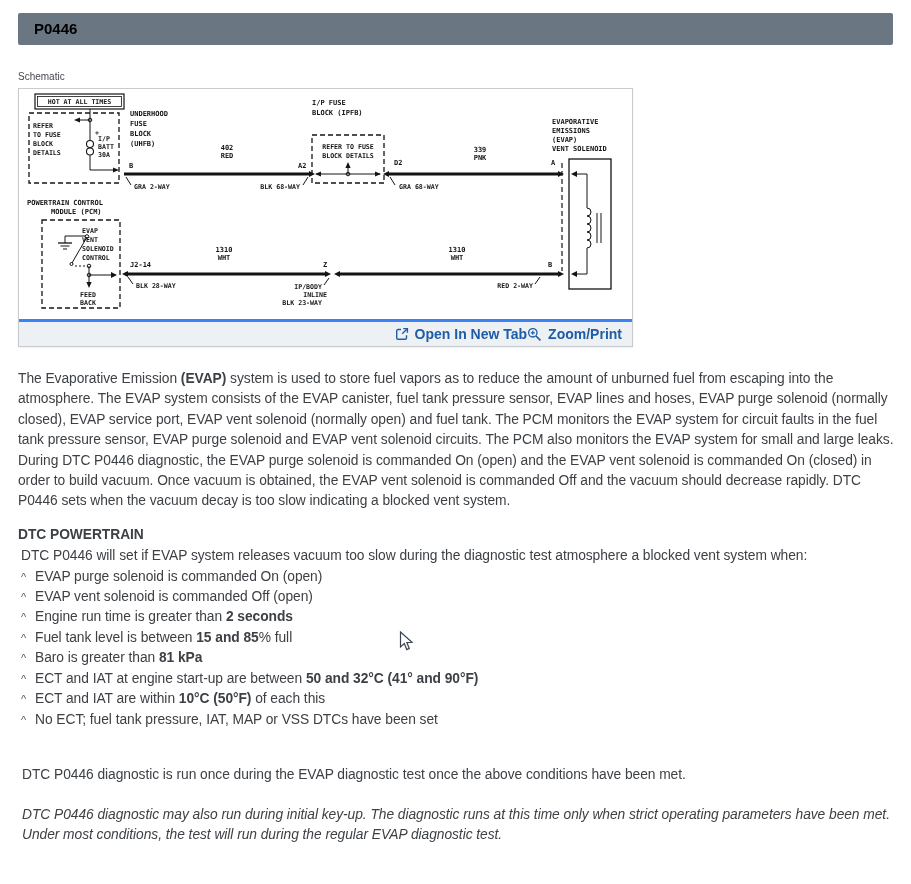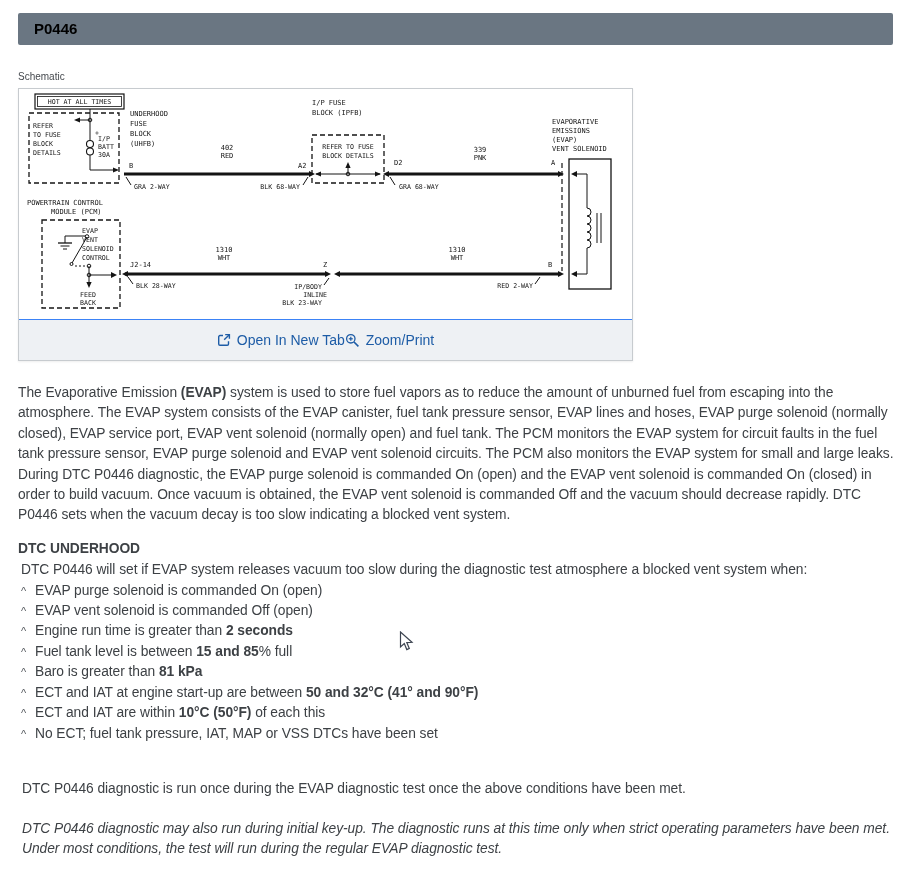--- a/index.html
+++ b/index.html
@@ -16,29 +16,29 @@
     font-family:"Liberation Sans",sans-serif;color:var(--text);
   }
   .page{padding:13px 18px 0 18px;}
   .title-bar{
     height:32px;background:var(--header-bg);border-radius:2px;
     color:#000000;font-size:15px;font-weight:bold;line-height:32px;padding:0 16px;
   }
   .section-label{margin-top:26px;font-size:10px;color:#45494e;}
   .schematic-panel{
     margin-top:6px;width:615px;border:1px solid var(--panel-border);
-    background:#f0abfc;box-shadow:0 1px 2px rgba(0,0,0,.07);
+    background:#f0abfc;box-shadow:0 1px 2px rgba(0,0,0,.07);font-weight:bold;
   }
   svg.diagram{display:block;background:#fff;}
   svg.diagram text{font-family:"DejaVu Sans Mono",monospace;font-size:7px;fill:#141414;}
   svg.diagram .sm{font-size:6.6px;}
   svg.diagram line,svg.diagram path,svg.diagram rect,svg.diagram circle{stroke:#141414;fill:none;}
   .panel-footer{
-    display:flex;justify-content:center;align-items:center;
-    background:var(--panel-footer-bg);border-top:1px solid #3b82f6;padding:20px 10px;height:26px;
+    display:flex;justify-content:flex-end;align-items:center;
+    background:var(--panel-footer-bg);border-top:3px solid #3b82f6;padding:12px 10px;height:26px;
   }
   .link{color:var(--link-blue);font-size:14px;display:flex;align-items:center;gap:6px;cursor:pointer;text-decoration:none;}
   .link svg{display:block;}
   .body-text{width:876px;font-size:13.8px;line-height:20.4px;letter-spacing:-0.05px;}
   .description{margin-top:22px;}
   .dtc-heading{margin-top:13px;font-weight:bold;}
   .param-intro{margin-top:1px;padding-left:3px;}
   .param-item{padding-left:3px;}
   .param-item .bullet{display:inline-block;width:14px;font-size:11px;color:#55595e;}
   .closing{margin:0;padding-left:4px;}
@@ -207,21 +207,21 @@
           <line x1="3.8" y1="5.8" x2="7.8" y2="5.8" stroke="#1d5ca6" stroke-width="1.2"></line>
           <line x1="5.8" y1="3.8" x2="5.8" y2="7.8" stroke="#1d5ca6" stroke-width="1.2"></line>
         </svg>
         <span>Zoom/Print</span>
       </a>
     </div>
   </div>
 
   <div class="body-text description"><span>The Evaporative Emission </span><b>(EVAP)</b><span> system is used to store fuel vapors as to reduce the amount of unburned fuel from escaping into the atmosphere. The EVAP system consists of the EVAP canister, fuel tank pressure sensor, EVAP lines and hoses, EVAP purge solenoid (normally closed), EVAP service port, EVAP vent solenoid (normally open) and fuel tank. The PCM monitors the EVAP system for circuit faults in the fuel tank pressure sensor, EVAP purge solenoid and EVAP vent solenoid circuits. The PCM also monitors the EVAP system for small and large leaks. During DTC P0446 diagnostic, the EVAP purge solenoid is commanded On (open) and the EVAP vent solenoid is commanded On (closed) in order to build vacuum. Once vacuum is obtained, the EVAP vent solenoid is commanded Off and the vacuum should decrease rapidly. DTC P0446 sets when the vacuum decay is too slow indicating a blocked vent system.</span></div>
 
-  <div class="body-text dtc-heading">DTC UNDERHOOD</div>
+  <div class="body-text dtc-heading">DTC POWERTRAIN</div>
   <div class="body-text param-intro">DTC P0446 will set if EVAP system releases vacuum too slow during the diagnostic test atmosphere a blocked vent system when:</div>
   <div class="body-text">
       <div class="param-item"><span class="bullet">^</span><span><span>EVAP purge solenoid is commanded On (open)</span></span></div>
       <div class="param-item"><span class="bullet">^</span><span><span>EVAP vent solenoid is commanded Off (open)</span></span></div>
       <div class="param-item"><span class="bullet">^</span><span><span>Engine run time is greater than </span><b>2 seconds</b></span></div>
       <div class="param-item"><span class="bullet">^</span><span><span>Fuel tank level is between </span><b>15 and 85</b><span>% full</span></span></div>
       <div class="param-item"><span class="bullet">^</span><span><span>Baro is greater than </span><b>81 kPa</b></span></div>
       <div class="param-item"><span class="bullet">^</span><span><span>ECT and IAT at engine start-up are between </span><b>50 and 32°C (41° and 90°F)</b></span></div>
       <div class="param-item"><span class="bullet">^</span><span><span>ECT and IAT are within </span><b>10°C (50°F)</b><span> of each this</span></span></div>
       <div class="param-item"><span class="bullet">^</span><span><span>No ECT; fuel tank pressure, IAT, MAP or VSS DTCs have been set</span></span></div>

